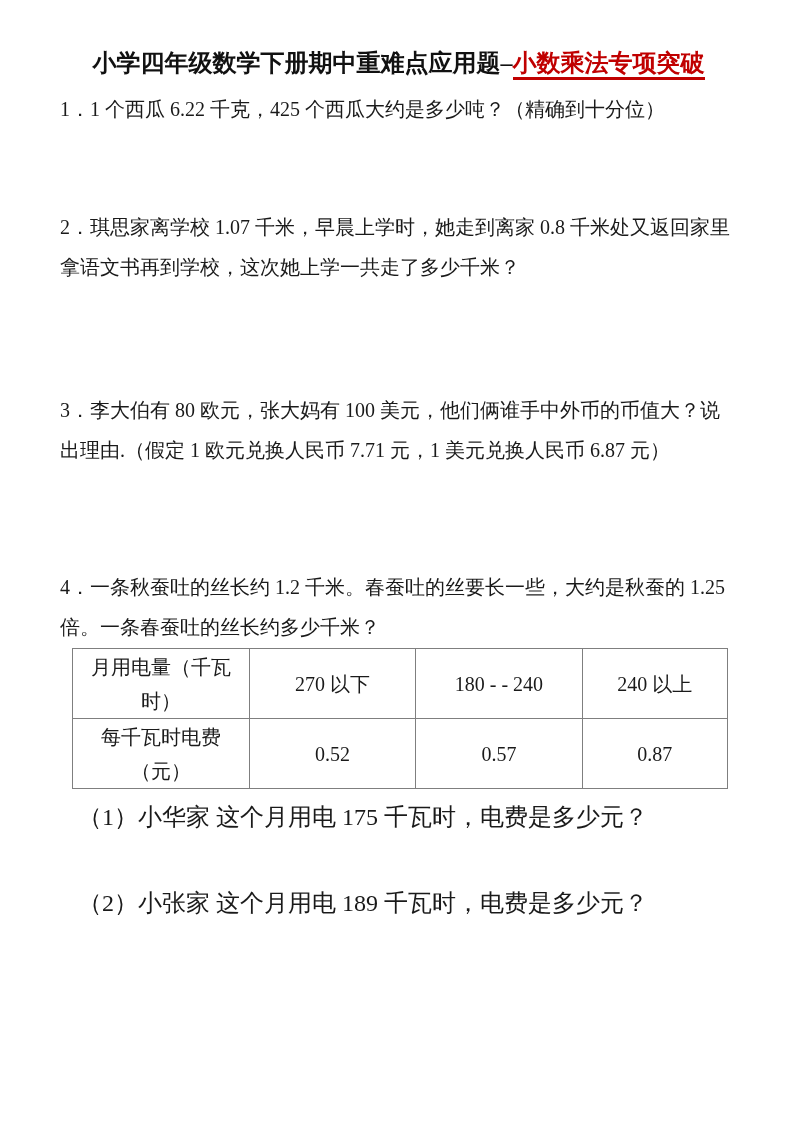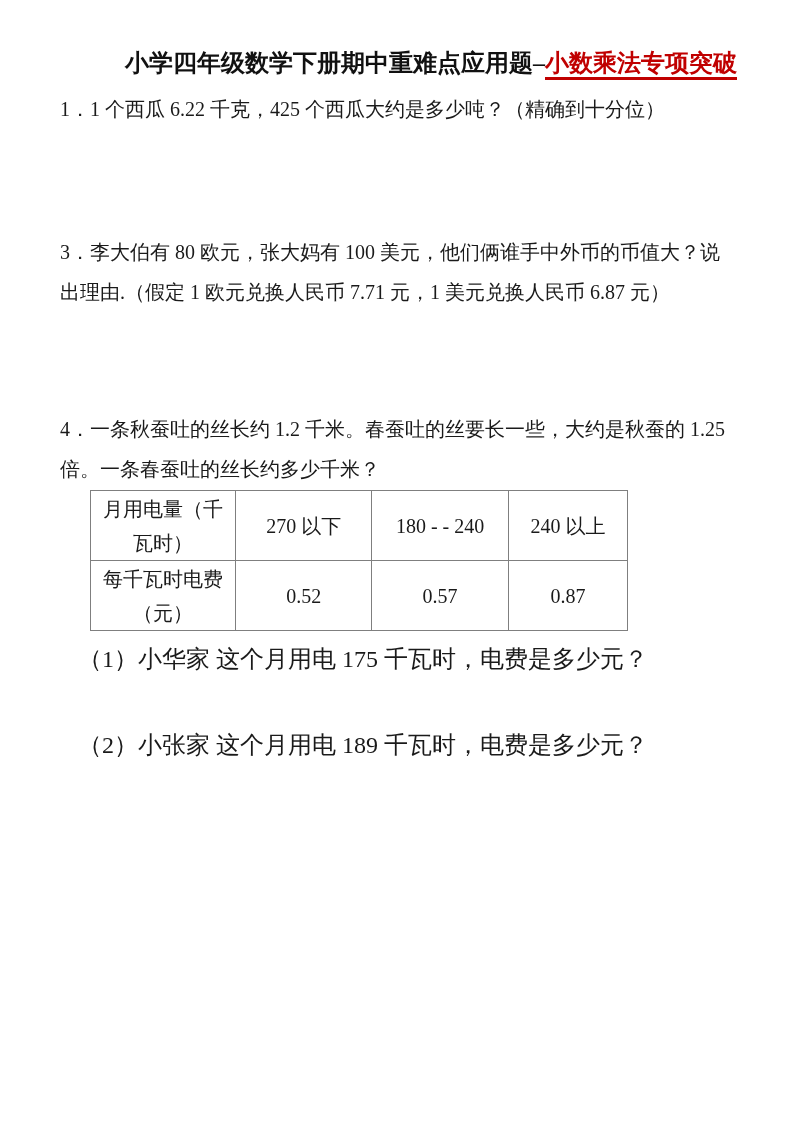--- a/index.html
+++ b/index.html
@@ -13,21 +13,21 @@
     height: 1122px;
     margin: 0 auto;
     background: #ffffff;
     box-sizing: border-box;
     padding: 46px 56px 0 60px;
     font-family: "Liberation Serif", "DejaVu Serif", serif;
     color: #1a1a1a;
     overflow: hidden;
   }
   .doc-title {
-    text-align: right;
+    text-align: center;
     font-size: 24px;
     font-weight: bold;
     line-height: 34px;
     white-space: nowrap;
   }
   .doc-title .title-main { color: #111111; }
   .doc-title .title-highlight {
     color: #c00000;
     border-bottom: 3px solid #c00000;
     padding-bottom: 1px;
@@ -38,22 +38,22 @@
     max-width: 677px;
   }
   .q1 { margin-top: 9px; }
   .q2 { margin-top: 78px; }
   .q3 { margin-top: 103px; }
   .q4 { margin-top: 97px; }
   .q5 { margin-top: 40px; }
   table.rate-table {
     border-collapse: collapse;
     table-layout: fixed;
-    width: 538px;
-    margin-left: 30px;
+    width: 656px;
+    margin-left: 12px;
     margin-top: 1px;
   }
   table.rate-table td {
     border: 1px solid #7f7f7f;
     text-align: center;
     vertical-align: middle;
     font-size: 20px;
     line-height: 34px;
     height: 70px;
     padding: 0 8px;
@@ -76,20 +76,21 @@
 <body>
 
 <div class="page">
 
   <div class="doc-title">
     <span class="title-main">小学四年级数学下册期中重难点应用题–</span><span class="title-highlight">小数乘法专项突破</span>
   </div>
 
   <div class="q q1">1．1 个西瓜 6.22 千克，425 个西瓜大约是多少吨？（精确到十分位）</div>
 
+  <div class="q q2">2．琪思家离学校 1.07 千米，早晨上学时，她走到离家 0.8 千米处又返回家里拿语文书再到学校，这次她上学一共走了多少千米？</div>
 
   <div class="q q3">3．李大伯有 80 欧元，张大妈有 100 美元，他们俩谁手中外币的币值大？说出理由.（假定 1 欧元兑换人民币 7.71 元，1 美元兑换人民币 6.87 元）</div>
 
   <div class="q q4">4．一条秋蚕吐的丝长约 1.2 千米。春蚕吐的丝要长一些，大约是秋蚕的 1.25 倍。一条春蚕吐的丝长约多少千米？</div>
 
 
   <table class="rate-table">
     <tbody>
       <tr>
         <td class="col-label">月用电量（千瓦时）</td>

